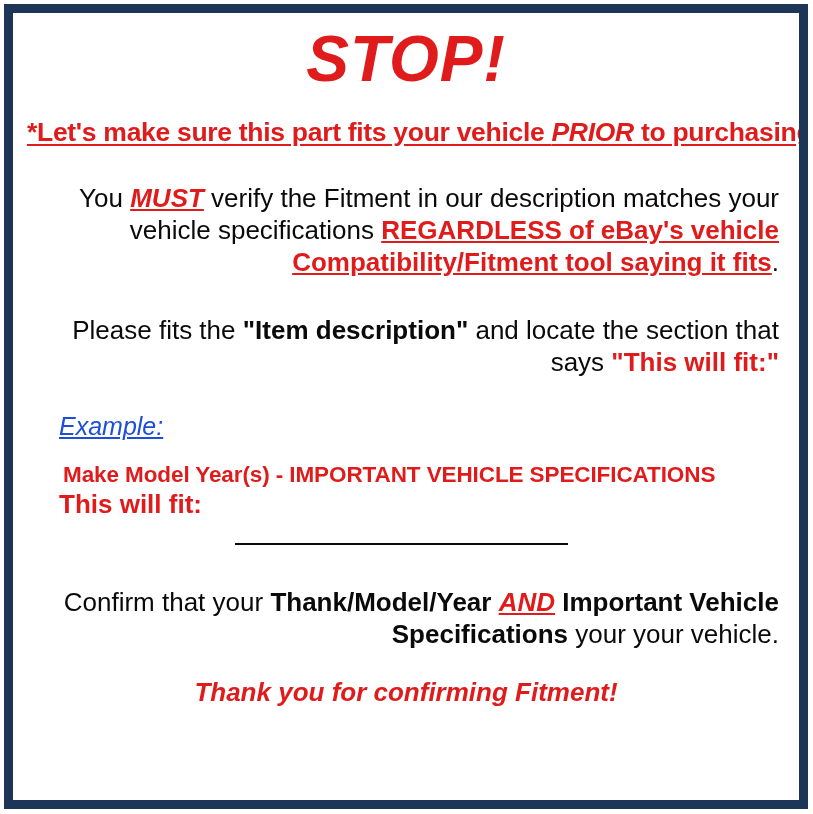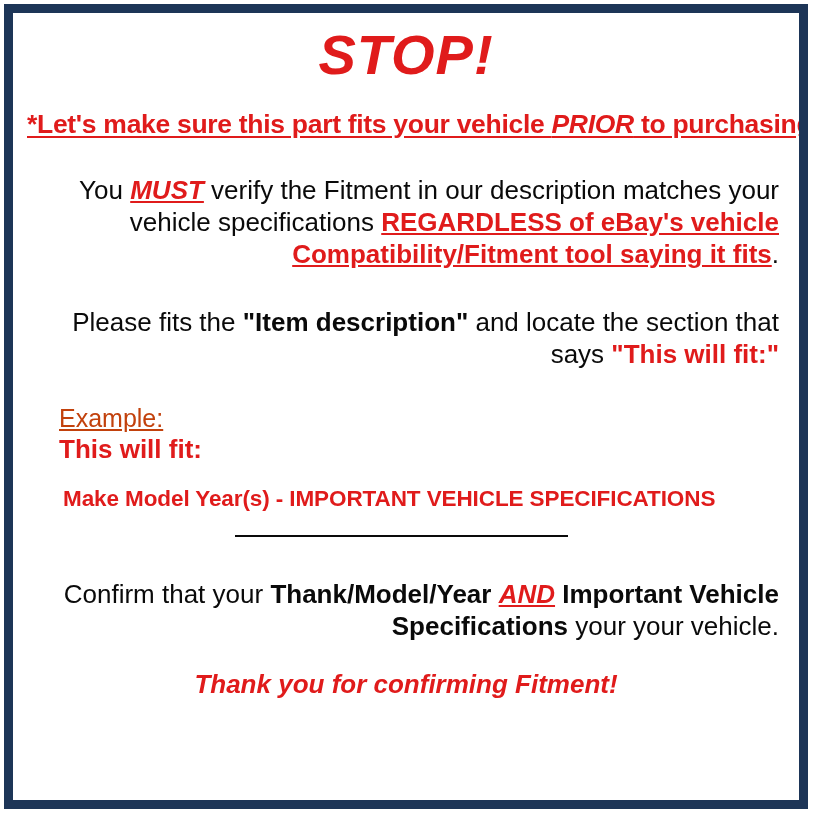--- a/index.html
+++ b/index.html
@@ -31,21 +31,21 @@
     padding: 2px 14px 0 14px;
     overflow: hidden;
   }
 
   .red        { color: #e01b1b; }
   .b          { font-weight: bold; }
   .i          { font-style: italic; }
 
   
   #stop-title {
-    font-size: 56px;
+    font-size: 64px;
     line-height: 1.0;
     font-weight: bold;
     font-style: italic;
     color: #e01b1b;
     text-align: center;
     letter-spacing: 1px;
     margin: 12px 0 0 0;
     white-space: nowrap;
   }
 
@@ -85,21 +85,22 @@
 
   
   #example-block {
     margin-top: 34px;
     padding-left: 32px;
     text-align: left;
   }
   #example-label {
     font-size: 25px;
     line-height: 1.1;
-    color: #c2410c;
+    font-style: italic;
+    color: #1d4ed8;
     text-decoration: underline;
     text-underline-offset: 2px;
     display: inline-block;
   }
   #example-fit-line {
     font-size: 26px;
     line-height: 1.15;
     font-weight: bold;
     color: #e01b1b;
     margin-top: 2px;
@@ -149,22 +150,22 @@
     <div id="stop-title">STOP!</div>
 
     <div id="subtitle"><span>*Let's make sure this part fits your vehicle </span><span class="i">PRIOR</span><span> to purchasing*</span></div>
 
     <p id="para-verify" class="para"><span>You </span><span class="red b i uline">MUST</span><span> verify the Fitment in our description matches your vehicle specifications </span><span class="red b uline">REGARDLESS of eBay's vehicle Compatibility/Fitment tool saying it fits</span><span>.</span></p>
 
     <p id="para-view" class="para"><span>Please fits the </span><span class="b">"Item description"</span><span> and locate the section that says </span><span class="red b">"This will fit:"</span></p>
 
     <div id="example-block">
       <div id="example-label">Example:</div>
+      <div id="example-spec-line">Make Model Year(s) - IMPORTANT VEHICLE SPECIFICATIONS</div>
       <div id="example-fit-line">This will fit:</div>
-      <div id="example-spec-line">Make Model Year(s) - IMPORTANT VEHICLE SPECIFICATIONS</div>
     </div>
 
     <div id="divider-wrap">
       <div id="divider-line"></div>
     </div>
 
     <p id="para-confirm" class="para"><span>Confirm that your </span><span class="b">Thank/Model/Year</span><span> </span><span class="red b i uline">AND</span><span> </span><span class="b">Important Vehicle Specifications</span><span> your your vehicle.</span></p>
 
 
     <div id="thanks-line">Thank you for confirming Fitment!</div>

